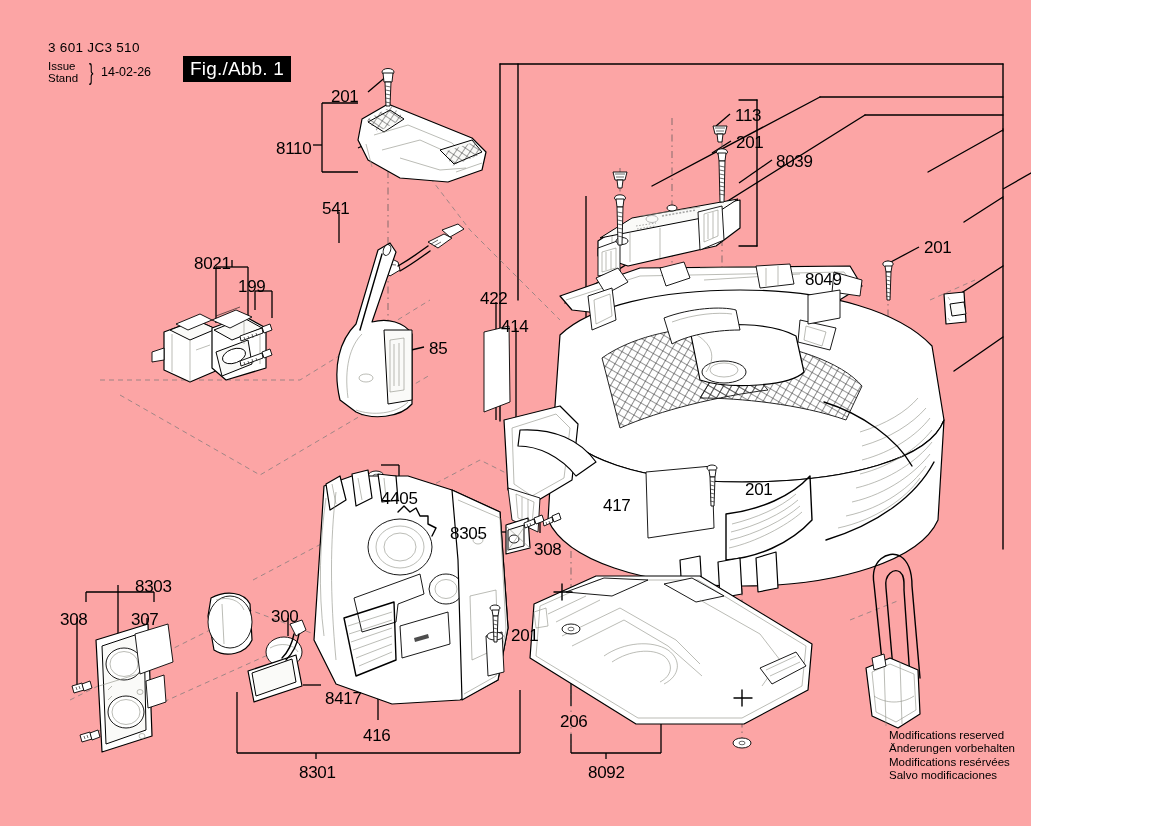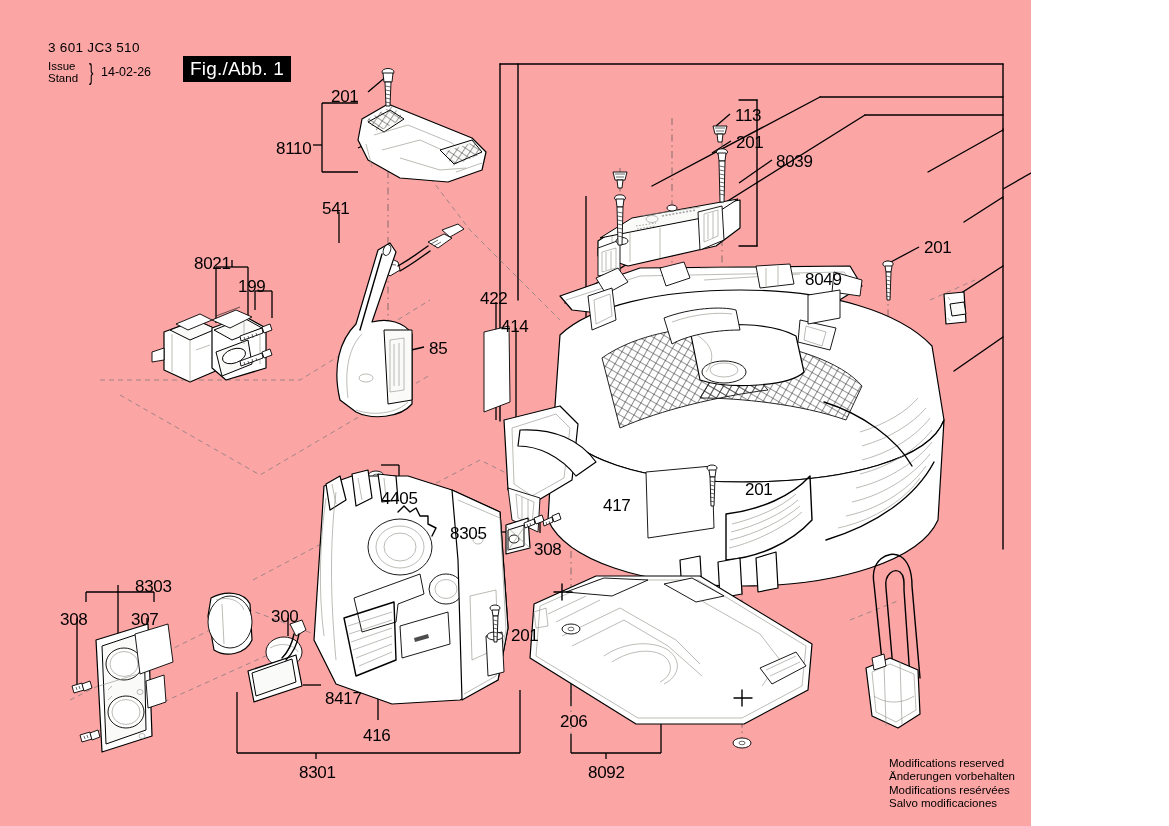--- a/index.html
+++ b/index.html
@@ -77,21 +77,20 @@
   }
   
   #footer-notes {
     position: absolute;
     right: 16px;
     top: 729px;
     text-align: left;
     font-size: 11.5px;
     line-height: 13.3px;
     white-space: nowrap;
-    margin-top: 28px;
   }
   #footer-notes span { display:block; }
   
   .lbl {
     position: absolute;
     font-size: 17px;
     font-weight: normal;
     letter-spacing: -0.3px;
     white-space: nowrap;
     line-height: 17px;

